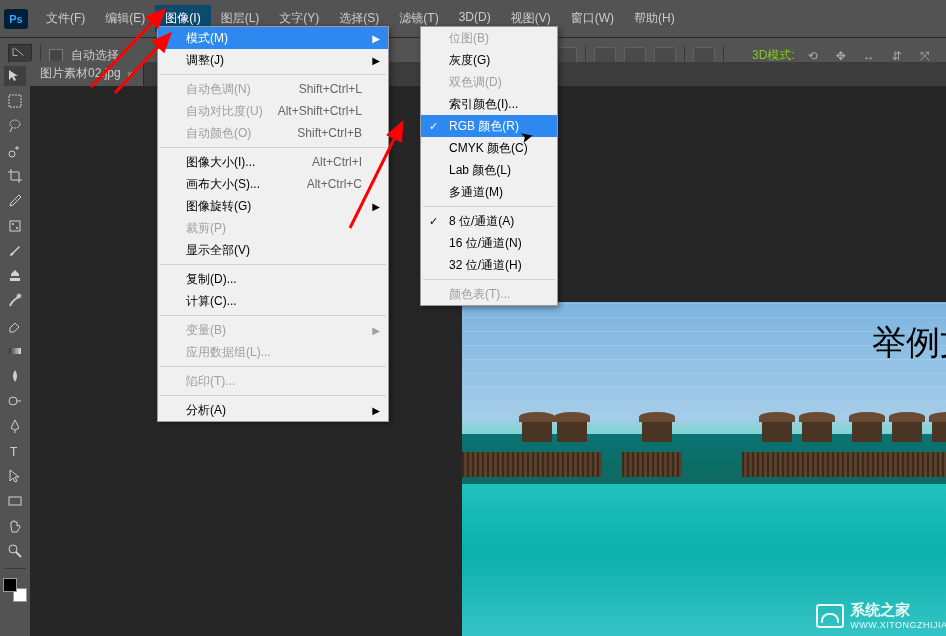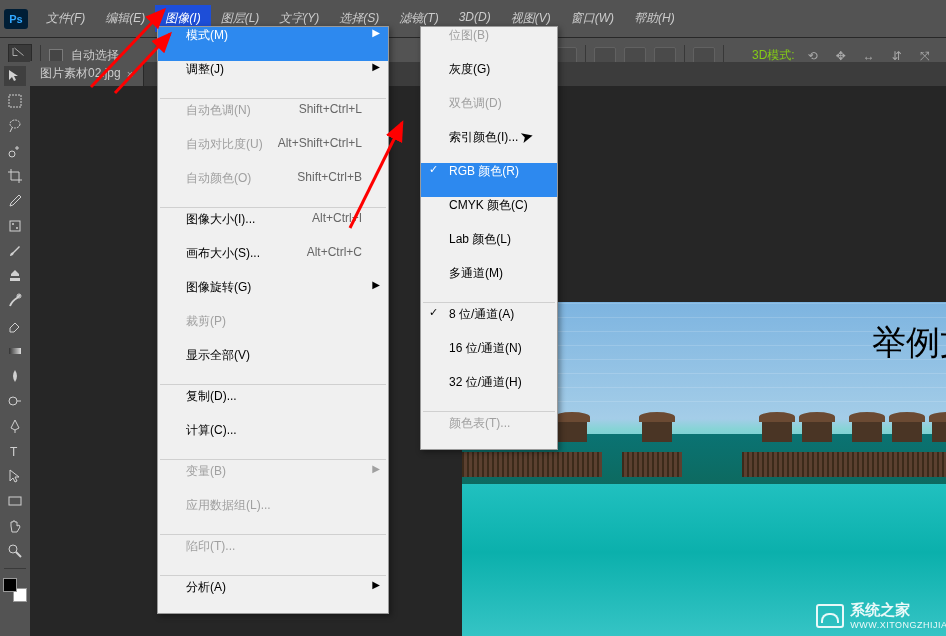--- a/index.html
+++ b/index.html
@@ -2,21 +2,21 @@
 <html><head>
 <meta charset="utf-8">
 <style>
 * { margin: 0; padding: 0; box-sizing: border-box; font-family: "Microsoft YaHei", Arial, sans-serif; font-size: 12px; }
 body { width: 946px; height: 636px; background: #535353; overflow: hidden; position: relative; }
 
 
 .menubar { height: 38px; background: #535353; display: flex; align-items: center; border-bottom: 1px solid #282828; }
 .ps-logo { width: 24px; height: 20px; background: #001e36; color: #31a8ff; font-weight: bold; font-size: 11px; display: flex; align-items: center; justify-content: center; margin: 0 8px 0 4px; border-radius: 3px; }
 .menu-item { color: #ccc; padding: 5px 10px; cursor: default; }
-.menu-item.active { background: #1d4ed8; color: #fff; }
+.menu-item.active { background: #0c4a6e; color: #fff; }
 
 
 .optbar { height: 36px; background: #535353; display: flex; align-items: center; border-bottom: 1px solid #282828; padding-left: 8px; gap: 8px; }
 .opt-icon { width: 24px; height: 24px; background: #3a3a3a; border: 1px solid #2a2a2a; }
 .opt-check { width: 14px; height: 14px; border: 1px solid #7a7a7a; background: #454545; }
 .opt-label { color: #ccc; }
 .opt-sep { width: 1px; height: 22px; background: #383838; }
 .opt-btn { width: 22px; height: 18px; background: #4a4a4a; border: 1px solid #616161; border-radius: 2px; }
 .opt-3d { color: #84cc16; margin-left: 20px; }
 .opt3d-icon { width: 20px; height: 18px; color: #aaa; display: inline-flex; align-items: center; justify-content: center; }
@@ -45,40 +45,40 @@
 .hut::before { content: ""; position: absolute; top: -8px; left: -3px; right: -3px; height: 10px; background: #6b4a33; border-radius: 50% 50% 0 0; }
 .pier { position: absolute; top: 150px; height: 25px; background: repeating-linear-gradient(90deg, #3b2a1a 0px, #3b2a1a 2px, #5b4030 2px, #5b4030 5px); }
 .txt { position: absolute; right: 4px; top: 18px; font-size: 34px; color: #000; font-family: "SimSun", serif; }
 .watermark { position: absolute; right: 8px; bottom: 6px; color: rgba(255,255,255,0.9); font-size: 13px; display: flex; align-items: center; gap: 6px; }
 .wm-logo { width: 28px; height: 24px; border: 2px solid rgba(255,255,255,0.9); border-radius: 3px; position: relative; }
 .wm-logo::before { content: ""; position: absolute; left: 3px; right: 3px; bottom: 3px; height: 8px; border: 2px solid rgba(255,255,255,0.9); border-top-left-radius: 8px; border-top-right-radius: 8px; border-bottom: none; }
 .wm-title { font-weight: bold; font-size: 15px; }
 
 
 .menu1 { position: absolute; left: 157px; top: 26px; width: 232px; background: #f0f0f0; border: 1px solid #9a9a9a; box-shadow: 2px 2px 6px rgba(0,0,0,0.4); }
-.mrow { display: flex; height: 34px; padding: 0 24px 0 28px; color: #000; position: relative; }
+.mrow { display: flex; align-items: center; height: 22px; padding: 0 24px 0 28px; color: #000; position: relative; }
 .mrow.hl { background: #2d89ef; color: #fff; }
 .mrow.dis { color: #a0a0a0; }
 .mrow .arrow { position: absolute; right: 8px; font-size: 10px; }
 .mrow .sc { position: absolute; right: 26px; color: #666; }
 .msep { height: 1px; background: #d0d0d0; margin: 3px 2px; }
 
 .menu2 { position: absolute; left: 388px; top: 26px; width: 138px; background: #f0f0f0; border: 1px solid #9a9a9a; box-shadow: 2px 2px 6px rgba(0,0,0,0.4); margin-left: 32px; }
 .check { position: absolute; left: 8px; font-size: 11px; }
 
 
 .arrow-svg { position: absolute; pointer-events: none; }
 .cursor { position: absolute; left: 520px; top: 127px; font-size: 16px; color: #000; transform: rotate(-15deg); }
 </style>
 </head>
 <body>
 
 <div class="menubar">
   <div class="ps-logo">Ps</div>
-  <div id="menubar-items" style="display: flex; font-style: italic;">
+  <div id="menubar-items" style="display: flex;">
       <div class="menu-item">文件(F)</div>
       <div class="menu-item">编辑(E)</div>
       <div class="menu-item active">图像(I)</div>
       <div class="menu-item">图层(L)</div>
       <div class="menu-item">文字(Y)</div>
       <div class="menu-item">选择(S)</div>
       <div class="menu-item">滤镜(T)</div>
       <div class="menu-item">3D(D)</div>
       <div class="menu-item">视图(V)</div>
       <div class="menu-item">窗口(W)</div>

